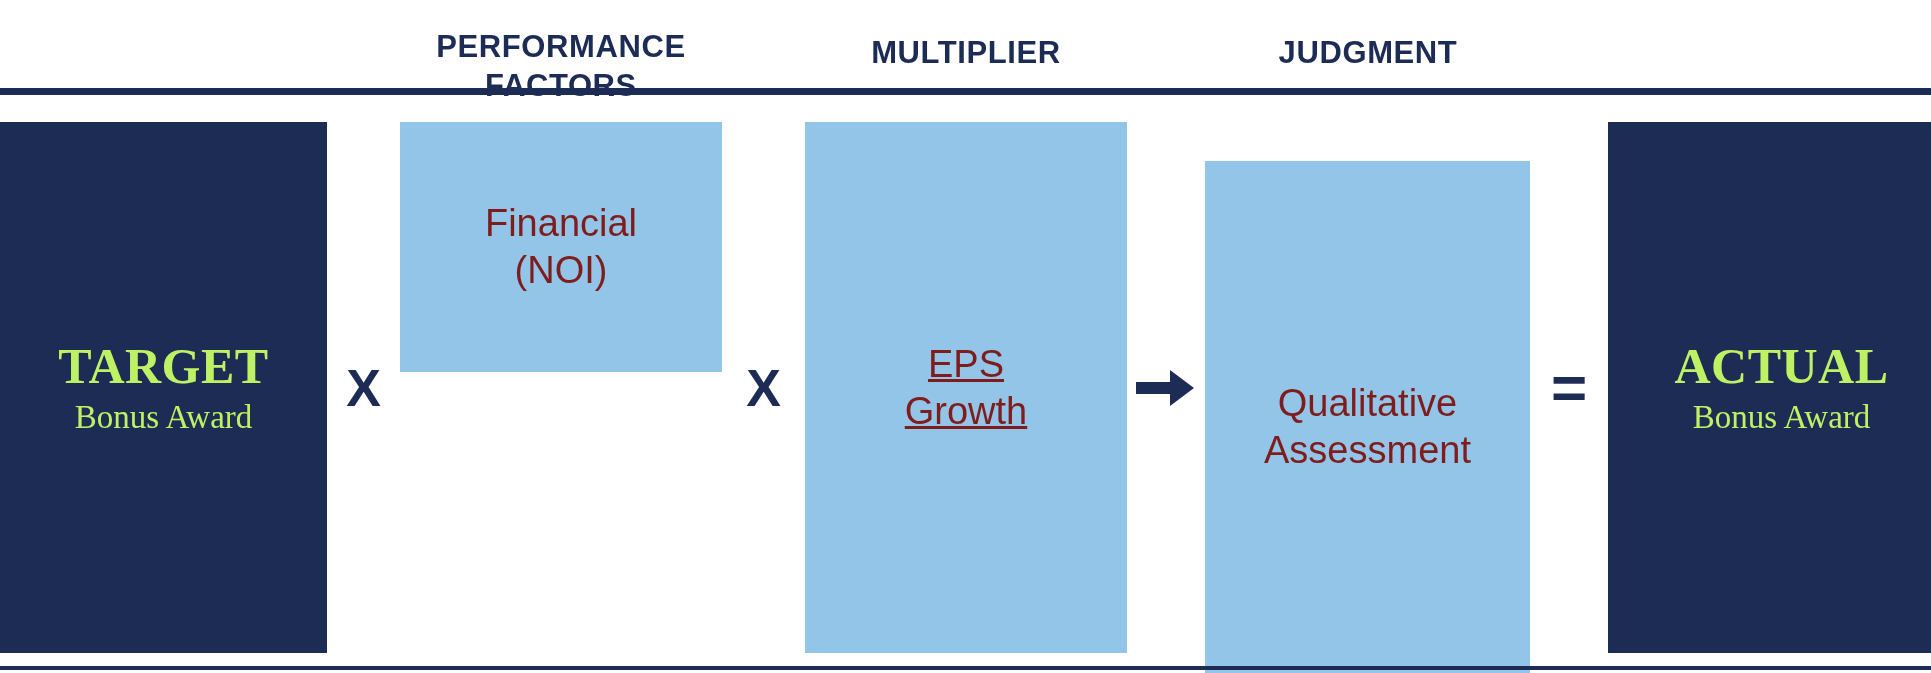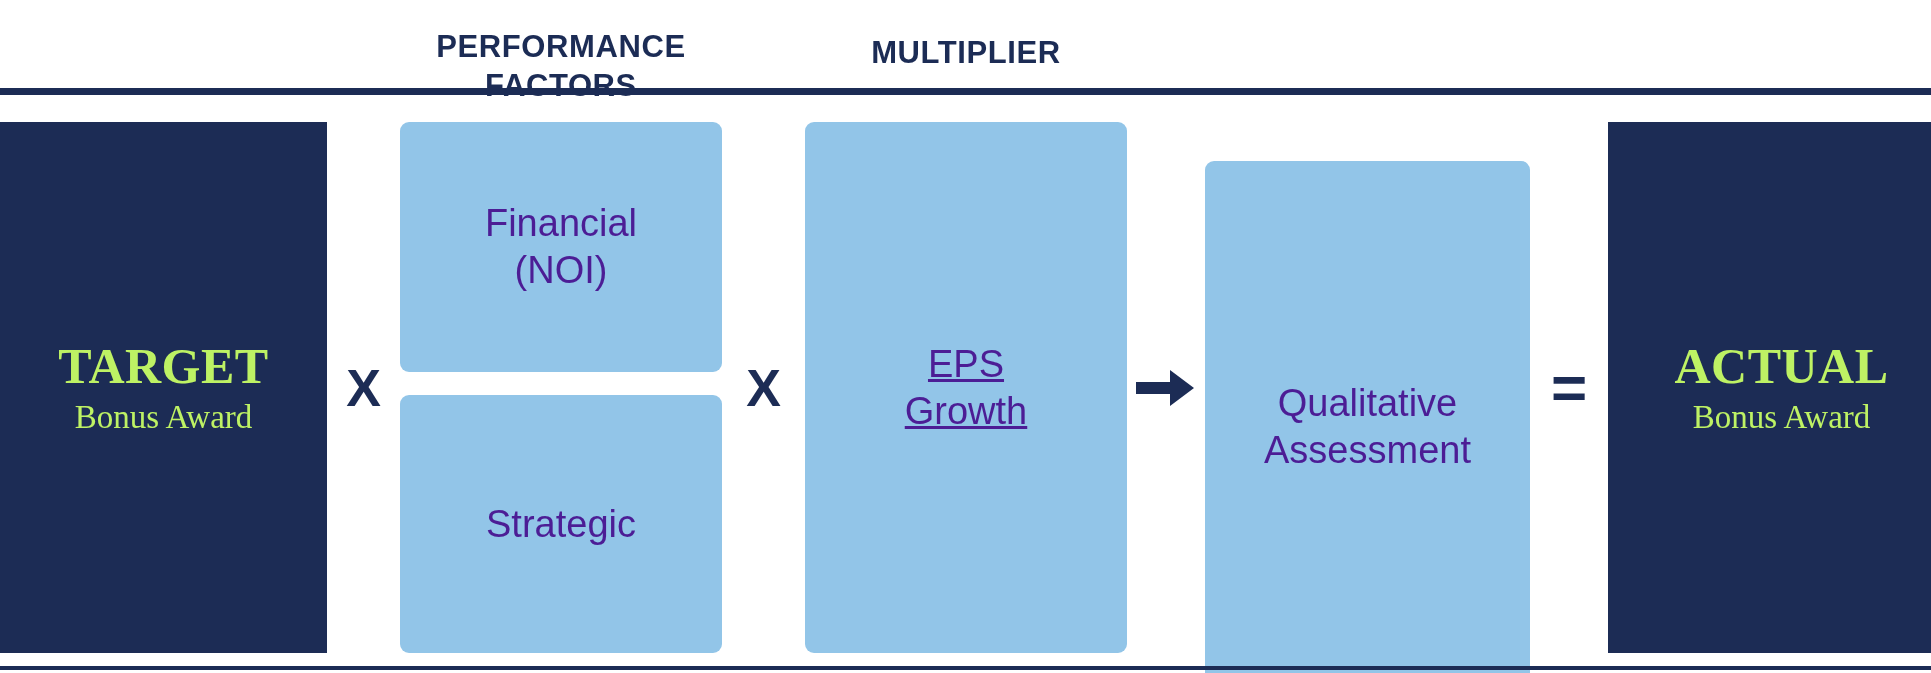--- a/index.html
+++ b/index.html
@@ -86,22 +86,21 @@
     box-sizing: border-box;
   }
 
   .box-navy {
     background: #1c2c55;
     color: #bef264;
     font-family: Liberation Serif, serif;
   }
   .box-blue {
     background: #92c5e8;
-    color: #4c1d95;
-    border-radius: 9px;
+    color: #7f1d1d;
   }
 
   .box-title-strong {
     font-size: 50px;
     font-weight: bold;
     line-height: 56px;
     letter-spacing: 0.5px;
   }
   .box-subtitle {
     font-size: 33px;
@@ -154,39 +153,37 @@
 </style>
 </head>
 <body>
 
 <div class="canvas">
 
   <div class="header-band">
     <div class="col-header pf">PERFORMANCE
 FACTORS</div>
     <div class="col-header multiplier">MULTIPLIER</div>
+    <div class="col-header judgment">JUDGMENT</div>
   </div>
 
   <div class="rule-top"></div>
 
   <div class="box box-navy" id="box-target">
     <div class="box-title-strong">TARGET</div>
     <div class="box-subtitle">Bonus Award</div>
   </div>
 
   <div class="operator glyph" id="op-x1">X</div>
 
   <div class="box box-blue" id="box-financial">
     <div class="box-label">Financial
 (NOI)</div>
   </div>
 
-  <div class="box box-blue" id="box-strategic">
-    <div class="box-label">Strategic</div>
-  </div>
 
   <div class="operator glyph" id="op-x2">X</div>
 
   <div class="box box-blue" id="box-eps">
     <div class="box-label">EPS
 Growth</div>
   </div>
 
   <div class="operator" id="op-arrow">
     <svg width="60" height="44" viewBox="0 0 60 44" aria-hidden="true">

